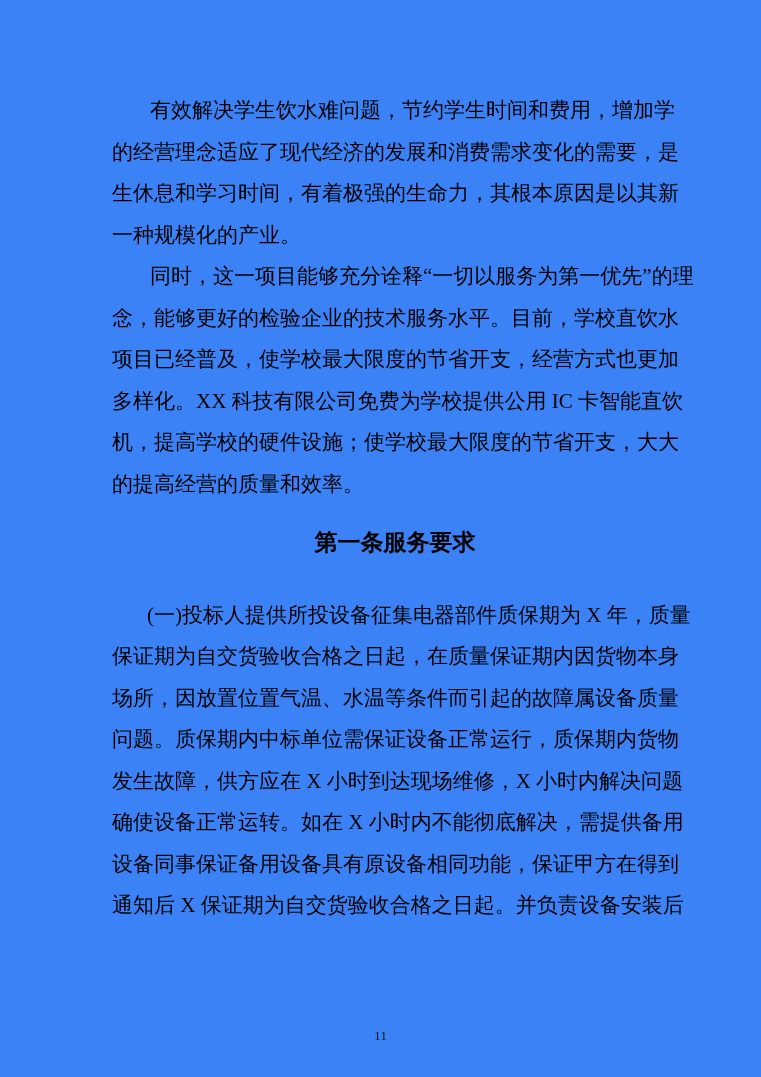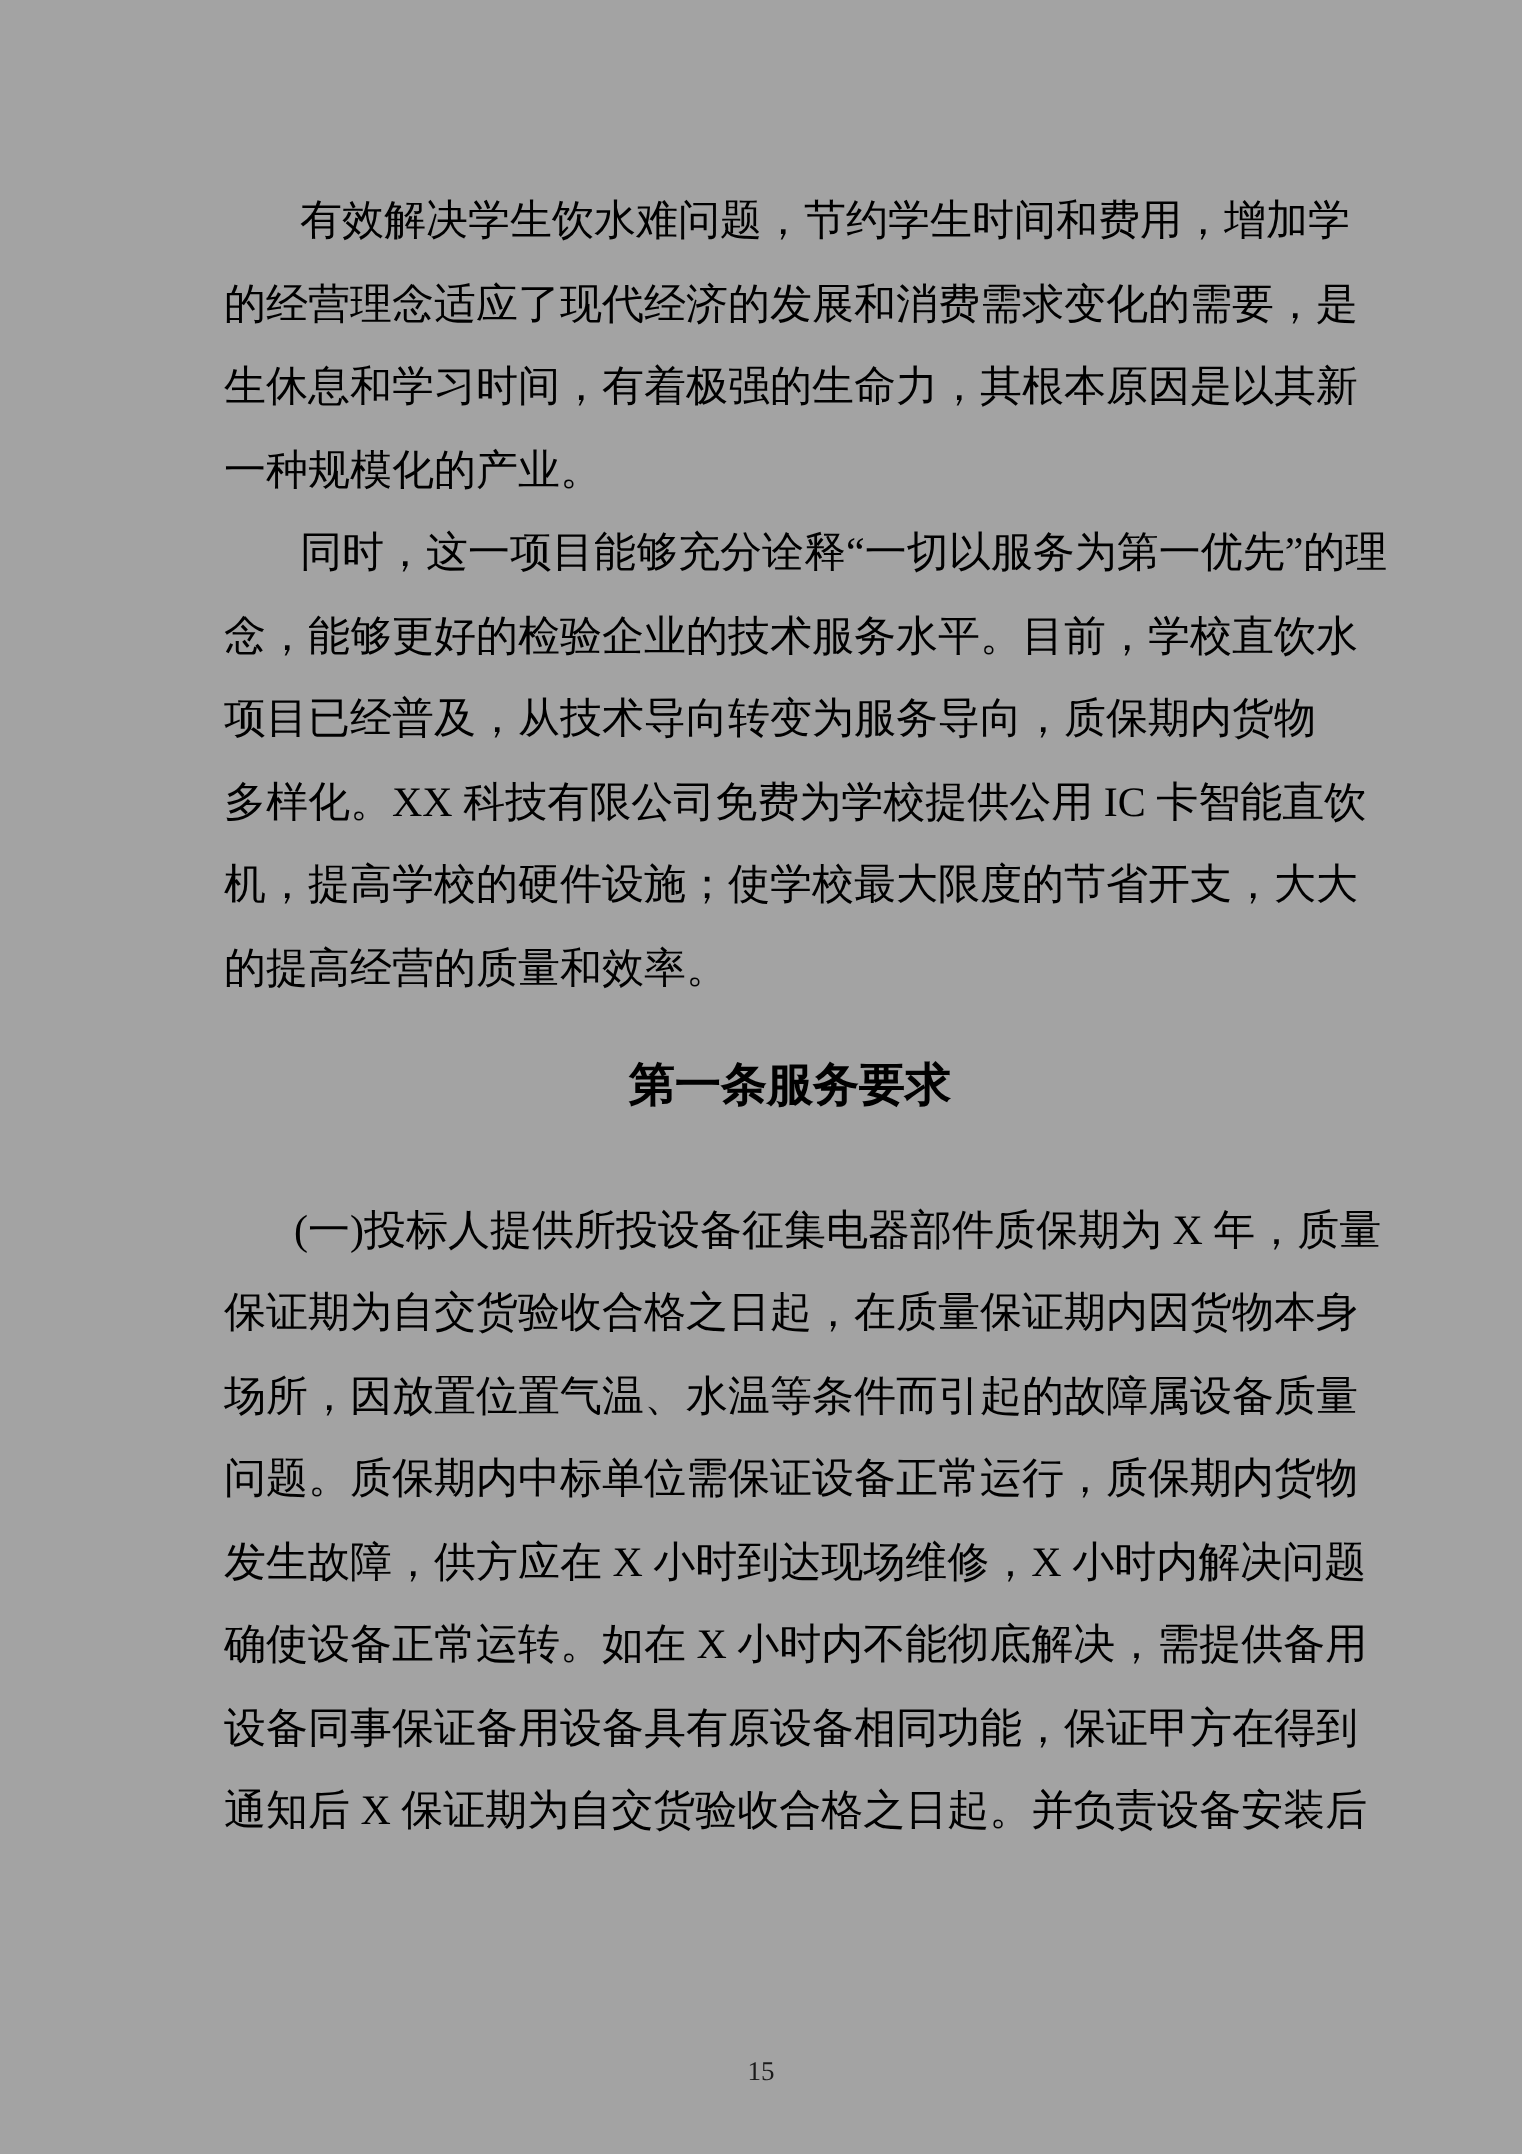--- a/index.html
+++ b/index.html
@@ -4,21 +4,21 @@
 <style>
   html, body {
     margin: 0;
     padding: 0;
     background: #ffffff;
   }
   .page {
     position: relative;
     width: 761px;
     height: 1077px;
-    background: #a3a3a3;
+    background: #3b82f6;
     overflow: hidden;
     font-family: "Liberation Serif", "DejaVu Serif", serif;
     color: #000000;
   }
   .textblock {
     position: absolute;
     left: 112px;
     top: 90px;
     width: 535px;
   }
@@ -75,35 +75,35 @@
     <div class="para">
       <div class="line indent">有效解决学生饮水难问题，节约学生时间和费用，增加学</div>
       <div class="line">的经营理念适应了现代经济的发展和消费需求变化的需要，是</div>
       <div class="line">生休息和学习时间，有着极强的生命力，其根本原因是以其新</div>
       <div class="line lastline">一种规模化的产业。</div>
     </div>
 
     <div class="para">
       <div class="line indent">同时，这一项目能够充分诠释“一切以服务为第一优先”的理</div>
       <div class="line">念，能够更好的检验企业的技术服务水平。目前，学校直饮水</div>
-      <div class="line">项目已经普及，从技术导向转变为服务导向，质保期内货物</div>
+      <div class="line">项目已经普及，使学校最大限度的节省开支，经营方式也更加</div>
       <div class="line">多样化。XX 科技有限公司免费为学校提供公用 IC 卡智能直饮</div>
       <div class="line">机，提高学校的硬件设施；使学校最大限度的节省开支，大大</div>
       <div class="line lastline">的提高经营的质量和效率。</div>
     </div>
 
     <div class="heading">第一条服务要求</div>
 
     <div class="para">
       <div class="line indent-sm">(一)投标人提供所投设备征集电器部件质保期为 X 年，质量</div>
       <div class="line">保证期为自交货验收合格之日起，在质量保证期内因货物本身</div>
       <div class="line">场所，因放置位置气温、水温等条件而引起的故障属设备质量</div>
       <div class="line">问题。质保期内中标单位需保证设备正常运行，质保期内货物</div>
       <div class="line">发生故障，供方应在 X 小时到达现场维修，X 小时内解决问题</div>
       <div class="line">确使设备正常运转。如在 X 小时内不能彻底解决，需提供备用</div>
       <div class="line">设备同事保证备用设备具有原设备相同功能，保证甲方在得到</div>
       <div class="line">通知后 X 保证期为自交货验收合格之日起。并负责设备安装后</div>
     </div>
 
   </div>
 
-  <div class="footer">15</div>
+  <div class="footer">11</div>
 </div>
 
 </body></html>

